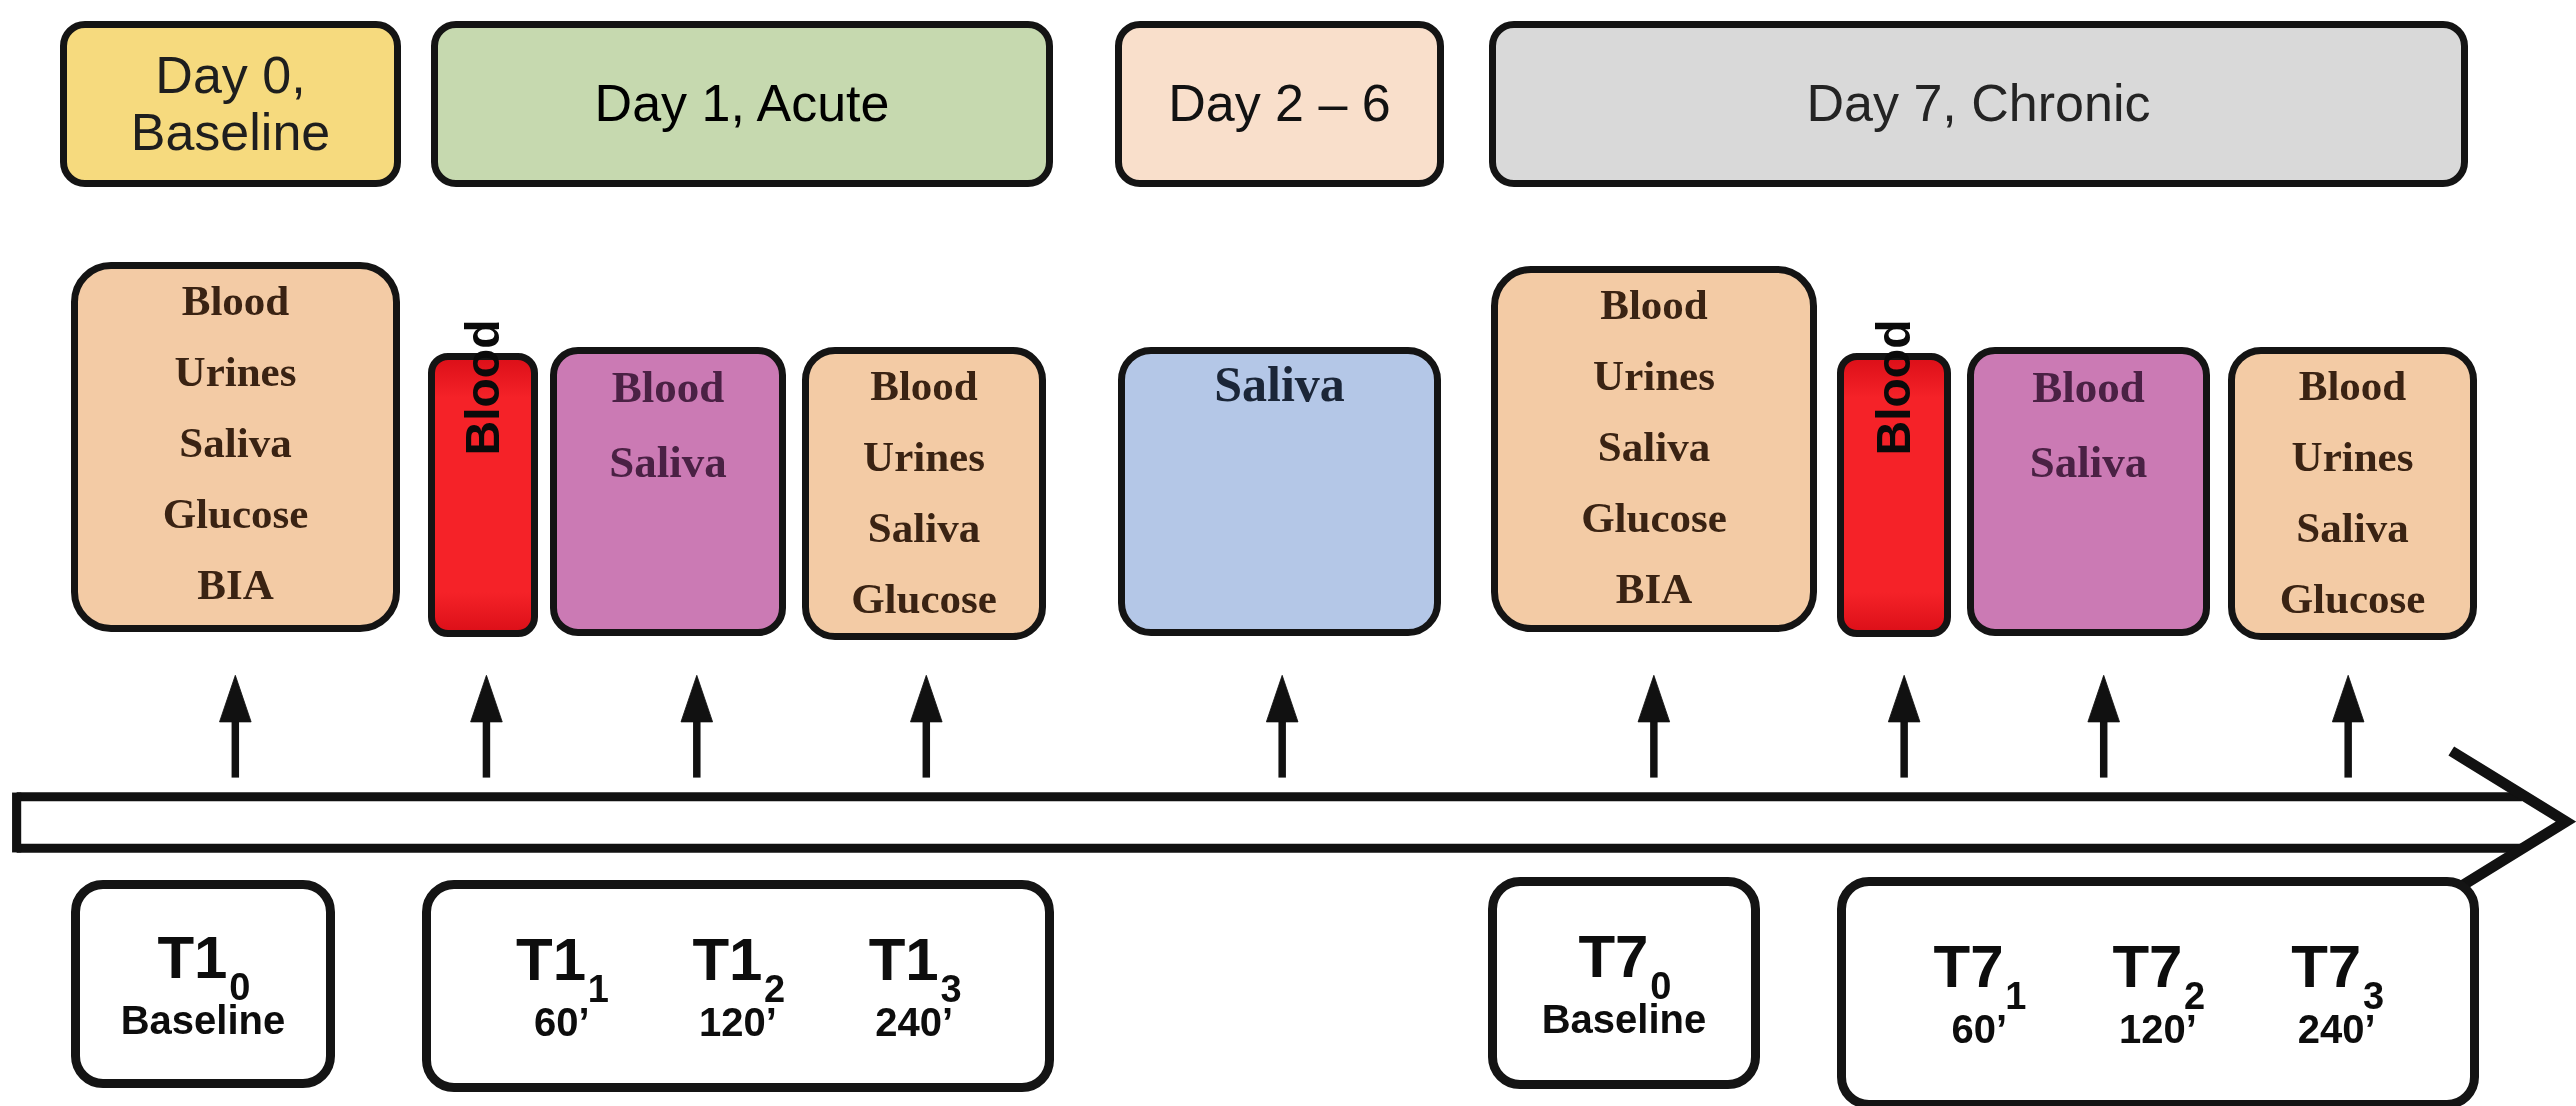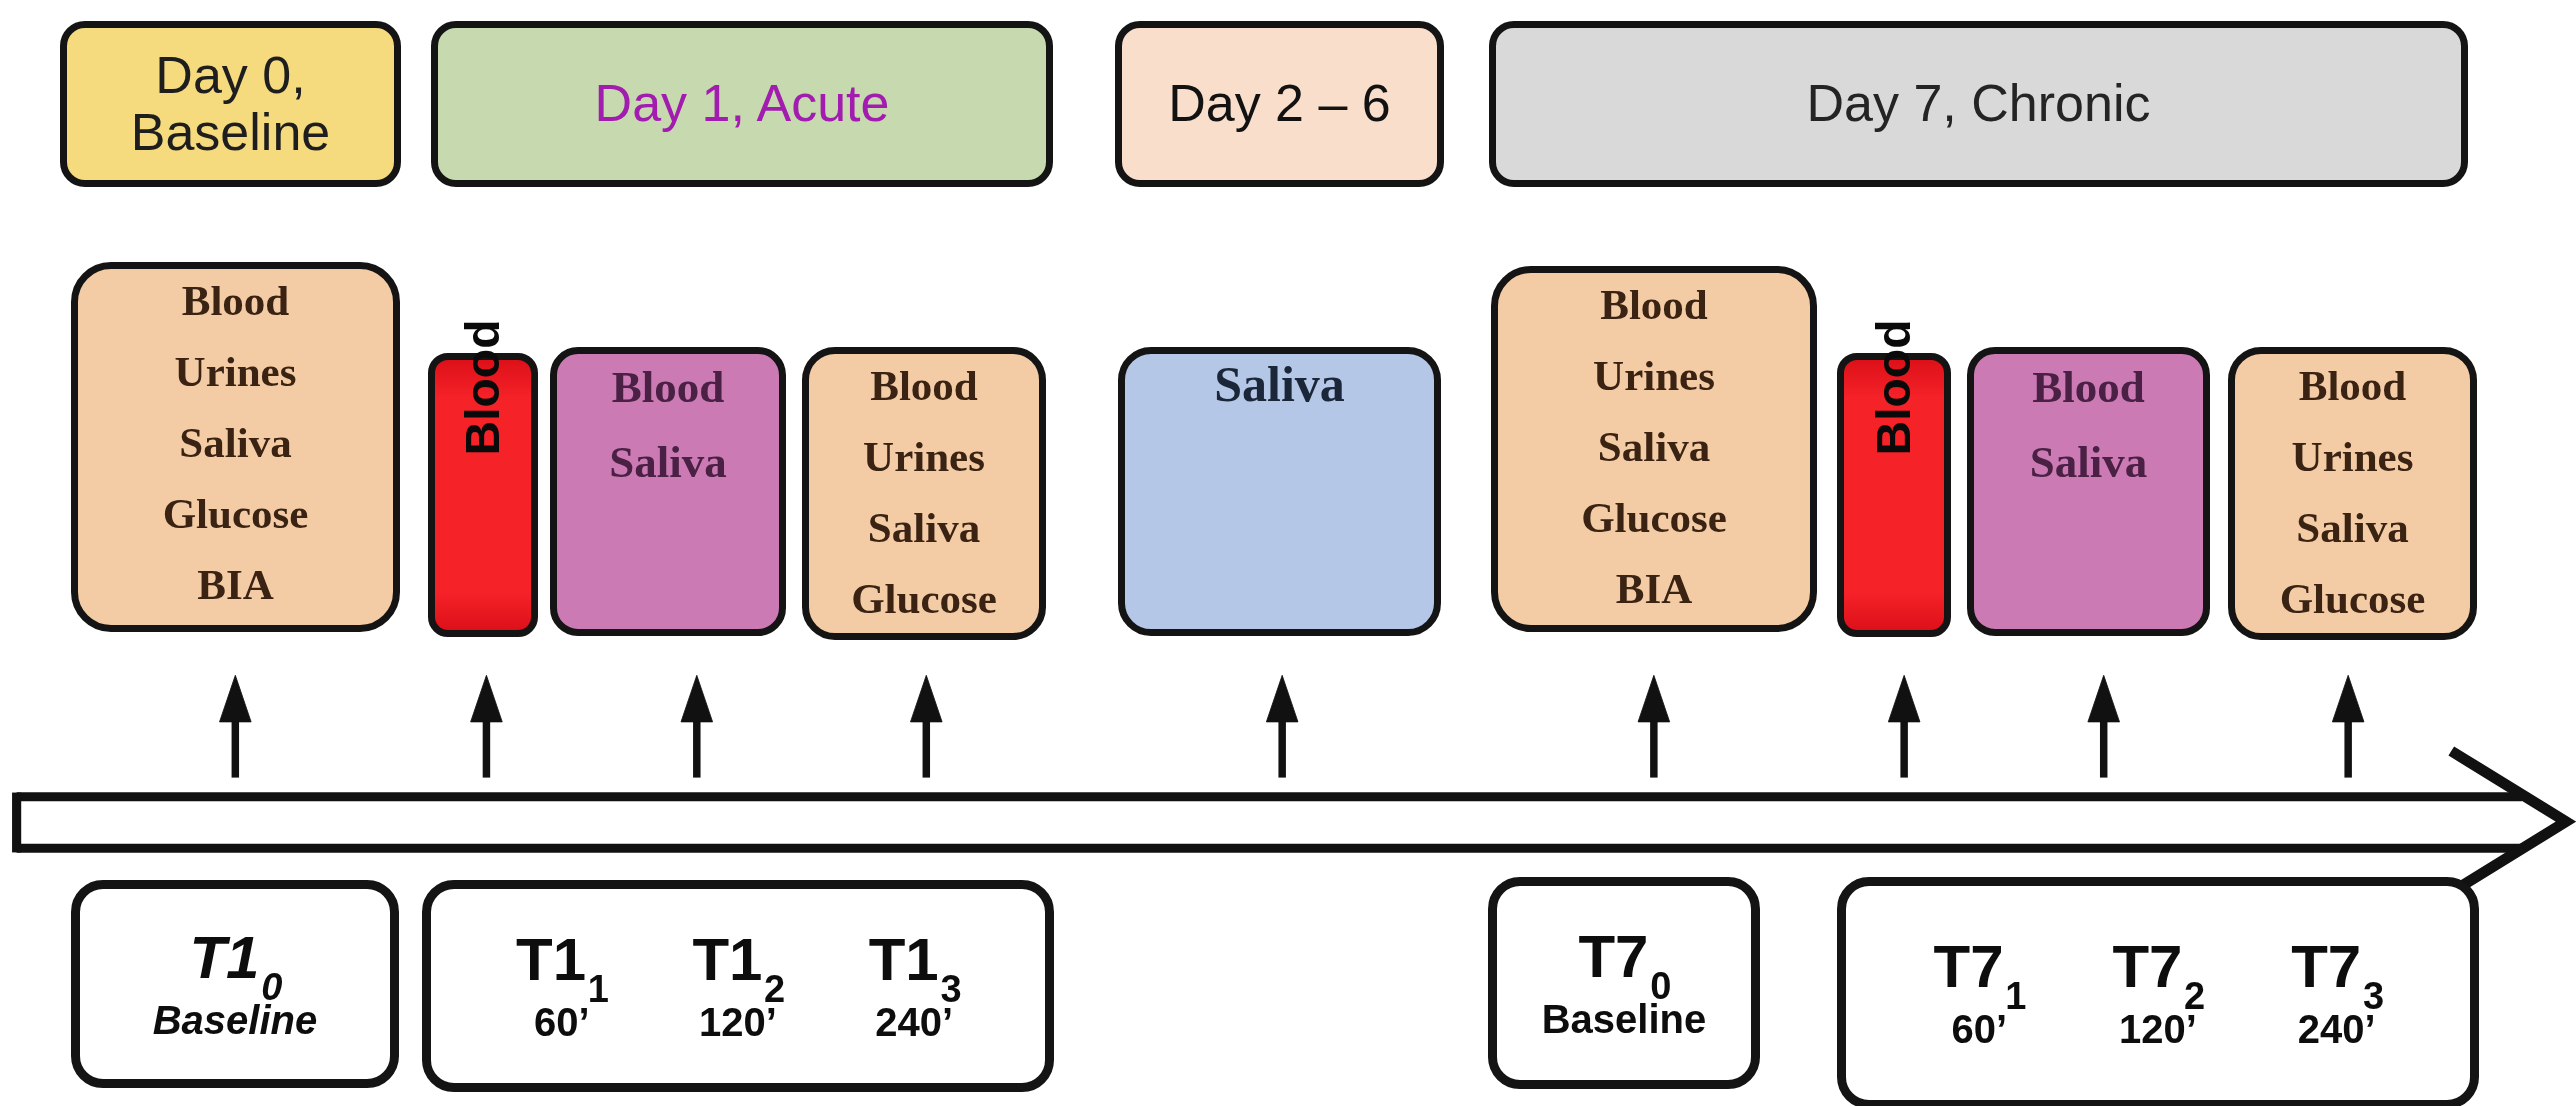--- a/index.html
+++ b/index.html
@@ -8,21 +8,21 @@
     font-family:"Liberation Sans",sans-serif;
   }
   .abs{position:absolute;box-sizing:border-box;}
   
   .day{
     top:21px;height:166px;border:7.5px solid #141414;border-radius:25px;
     display:flex;align-items:center;justify-content:center;text-align:center;
     font-size:52px;font-weight:400;color:#1e1e1e;line-height:1.1;padding:0 15px;
   }
   #d0{left:60px;width:341px;background:#F6DA7E;}
-  #d1{left:431px;width:622px;background:#C6D9AF;color:#a21caf;}
+  #d1{left:431px;width:622px;background:#C6D9AF;color:#000000;}
   #d26{left:1115px;width:329px;background:#F9DFCB;color:#121212;align-items:center;}
   #d7{left:1489px;width:979px;background:#D9D9D9;color:#242424;}
   
   .sample{
     border:7.5px solid #141414;display:flex;flex-direction:column;
     align-items:center;justify-content:flex-start;text-align:center;
     font-family:"Liberation Serif",serif;font-weight:700;gap:8px;
   }
   .sample .ln{line-height:63px;font-size:43px;}
   #s1{left:71px;top:262px;width:329px;height:370px;background:#F3CBA5;border-radius:40px;color:#3A2313;}
@@ -48,21 +48,21 @@
   
   .tp{
     background:#ffffff;border:9.1px solid #141414;border-radius:32px;
     display:flex;align-items:center;justify-content:space-evenly;
     color:#0d0d0d;
   }
   .tp .col{display:flex;flex-direction:column;align-items:center;justify-content:center;gap:11.6px;}
   .tp .base{font-size:60px;font-weight:700;line-height:1;}
   .tp .base sub{font-size:38px;font-weight:700;position:relative;top:8.3px;left:1.7px;line-height:0;}
   .tp .time{font-size:40px;font-weight:700;line-height:1;}
-  #t1{left:71px;top:880px;width:328px;height:208px;font-style:italic;}
+  #t1{left:71px;top:880px;width:264px;height:208px;}
   #t2{left:422px;top:880px;width:632px;height:212px;}
   #t3{left:1115px;top:880px;width:326px;height:206px;}
   #t4{left:1488px;top:877px;width:272px;height:212px;}
   #t5{left:1837px;top:877px;width:642px;height:232px;}
 </style>
 </head>
 <body>
 
 <div class="canvas">
 

